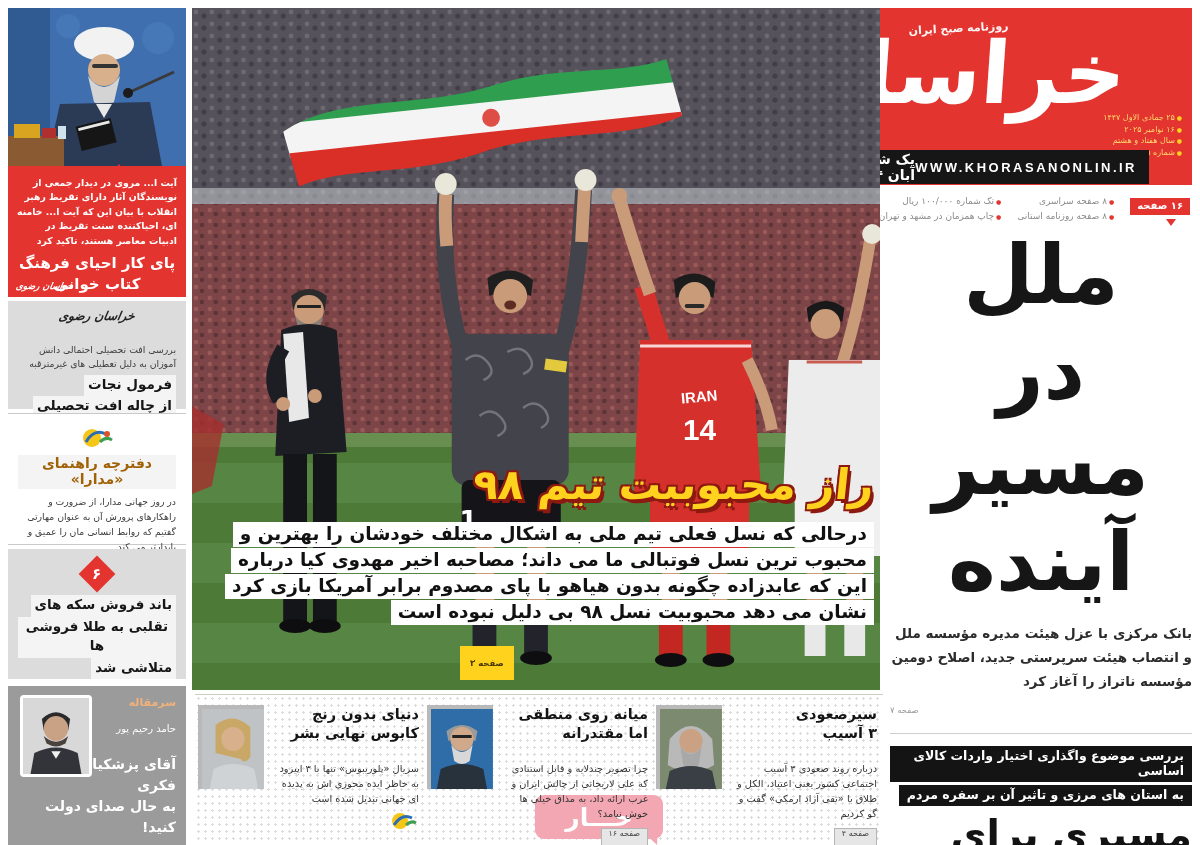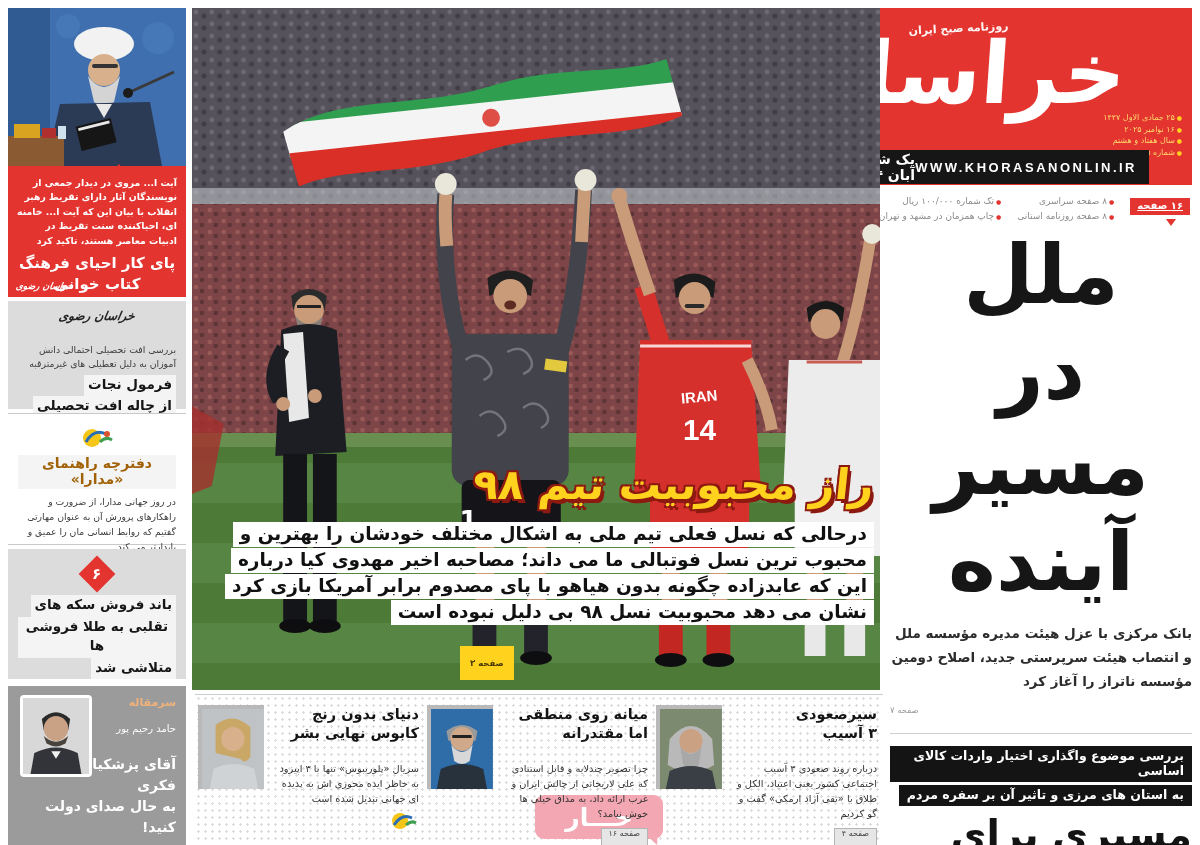--- a/index.html
+++ b/index.html
@@ -108,21 +108,21 @@
       <div>شماره ۲۱۹۶۵</div>
     </div>
     <div class="blackbar">
       <span class="url">WWW.KHORASANONLIN.IR</span>
       <span class="dt">یک شنبه / ۲۵ آبان ۱۴۰۴</span>
     </div>
   </div>
 
   <div class="infobar">
     <div>
-      <span class="pages-badge" style="display:inline-block;text-decoration:underline;">۱۶ صفحه</span>
+      <span class="pages-badge" style="display:inline-block;">۱۶ صفحه</span>
     </div>
     <div class="info-group">
       <div>۸ صفحه سراسری</div>
       <div>۸ صفحه روزنامه استانی</div>
     </div>
     <div class="info-group">
       <div>تک شماره ۱۰۰/۰۰۰ ریال</div>
       <div>چاپ همزمان در مشهد و تهران</div>
     </div>
   </div>

